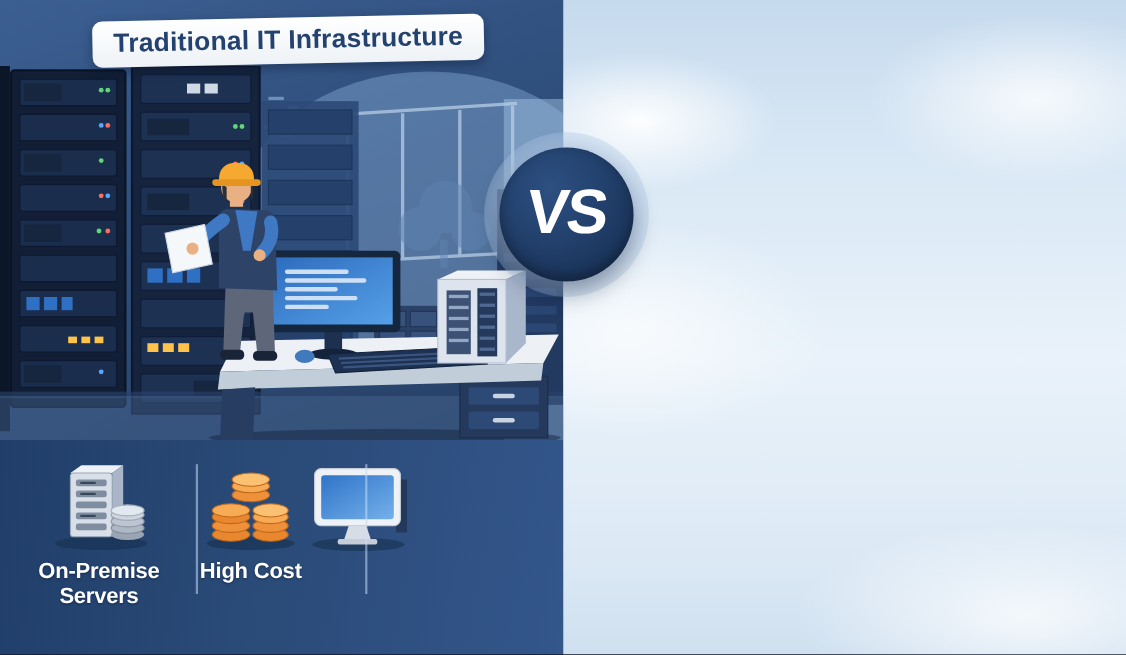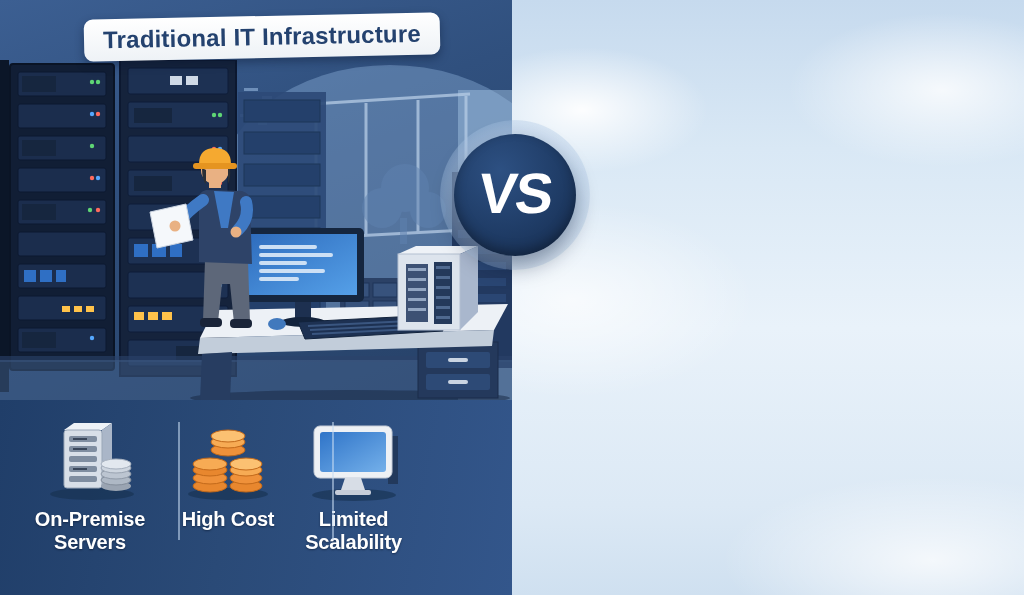--- a/index.html
+++ b/index.html
@@ -370,21 +370,20 @@
                 <linearGradient id="lcdg" x1="0" y1="0" x2="1" y2="1">
               <stop offset="0" stop-color="#2f74c8"></stop>
                   <stop offset="1" stop-color="#74b0ea"></stop>
             </linearGradient>
               </defs>
             <circle cx="49" cy="62" r="2" fill="#5a6b85"></circle>
             <polygon points="41,58 57,58 61,70 37,70" fill="#d7dde6"></polygon>
             <rect x="31" y="70" width="36" height="5" rx="2" fill="#c6cdd8"></rect>
           </svg>
         </div>
-        <div class="flabel">Limited Scalability</div>
       </div>
     </div>
   </section>
 
   <section class="panel right">
     
 
     
 
     

